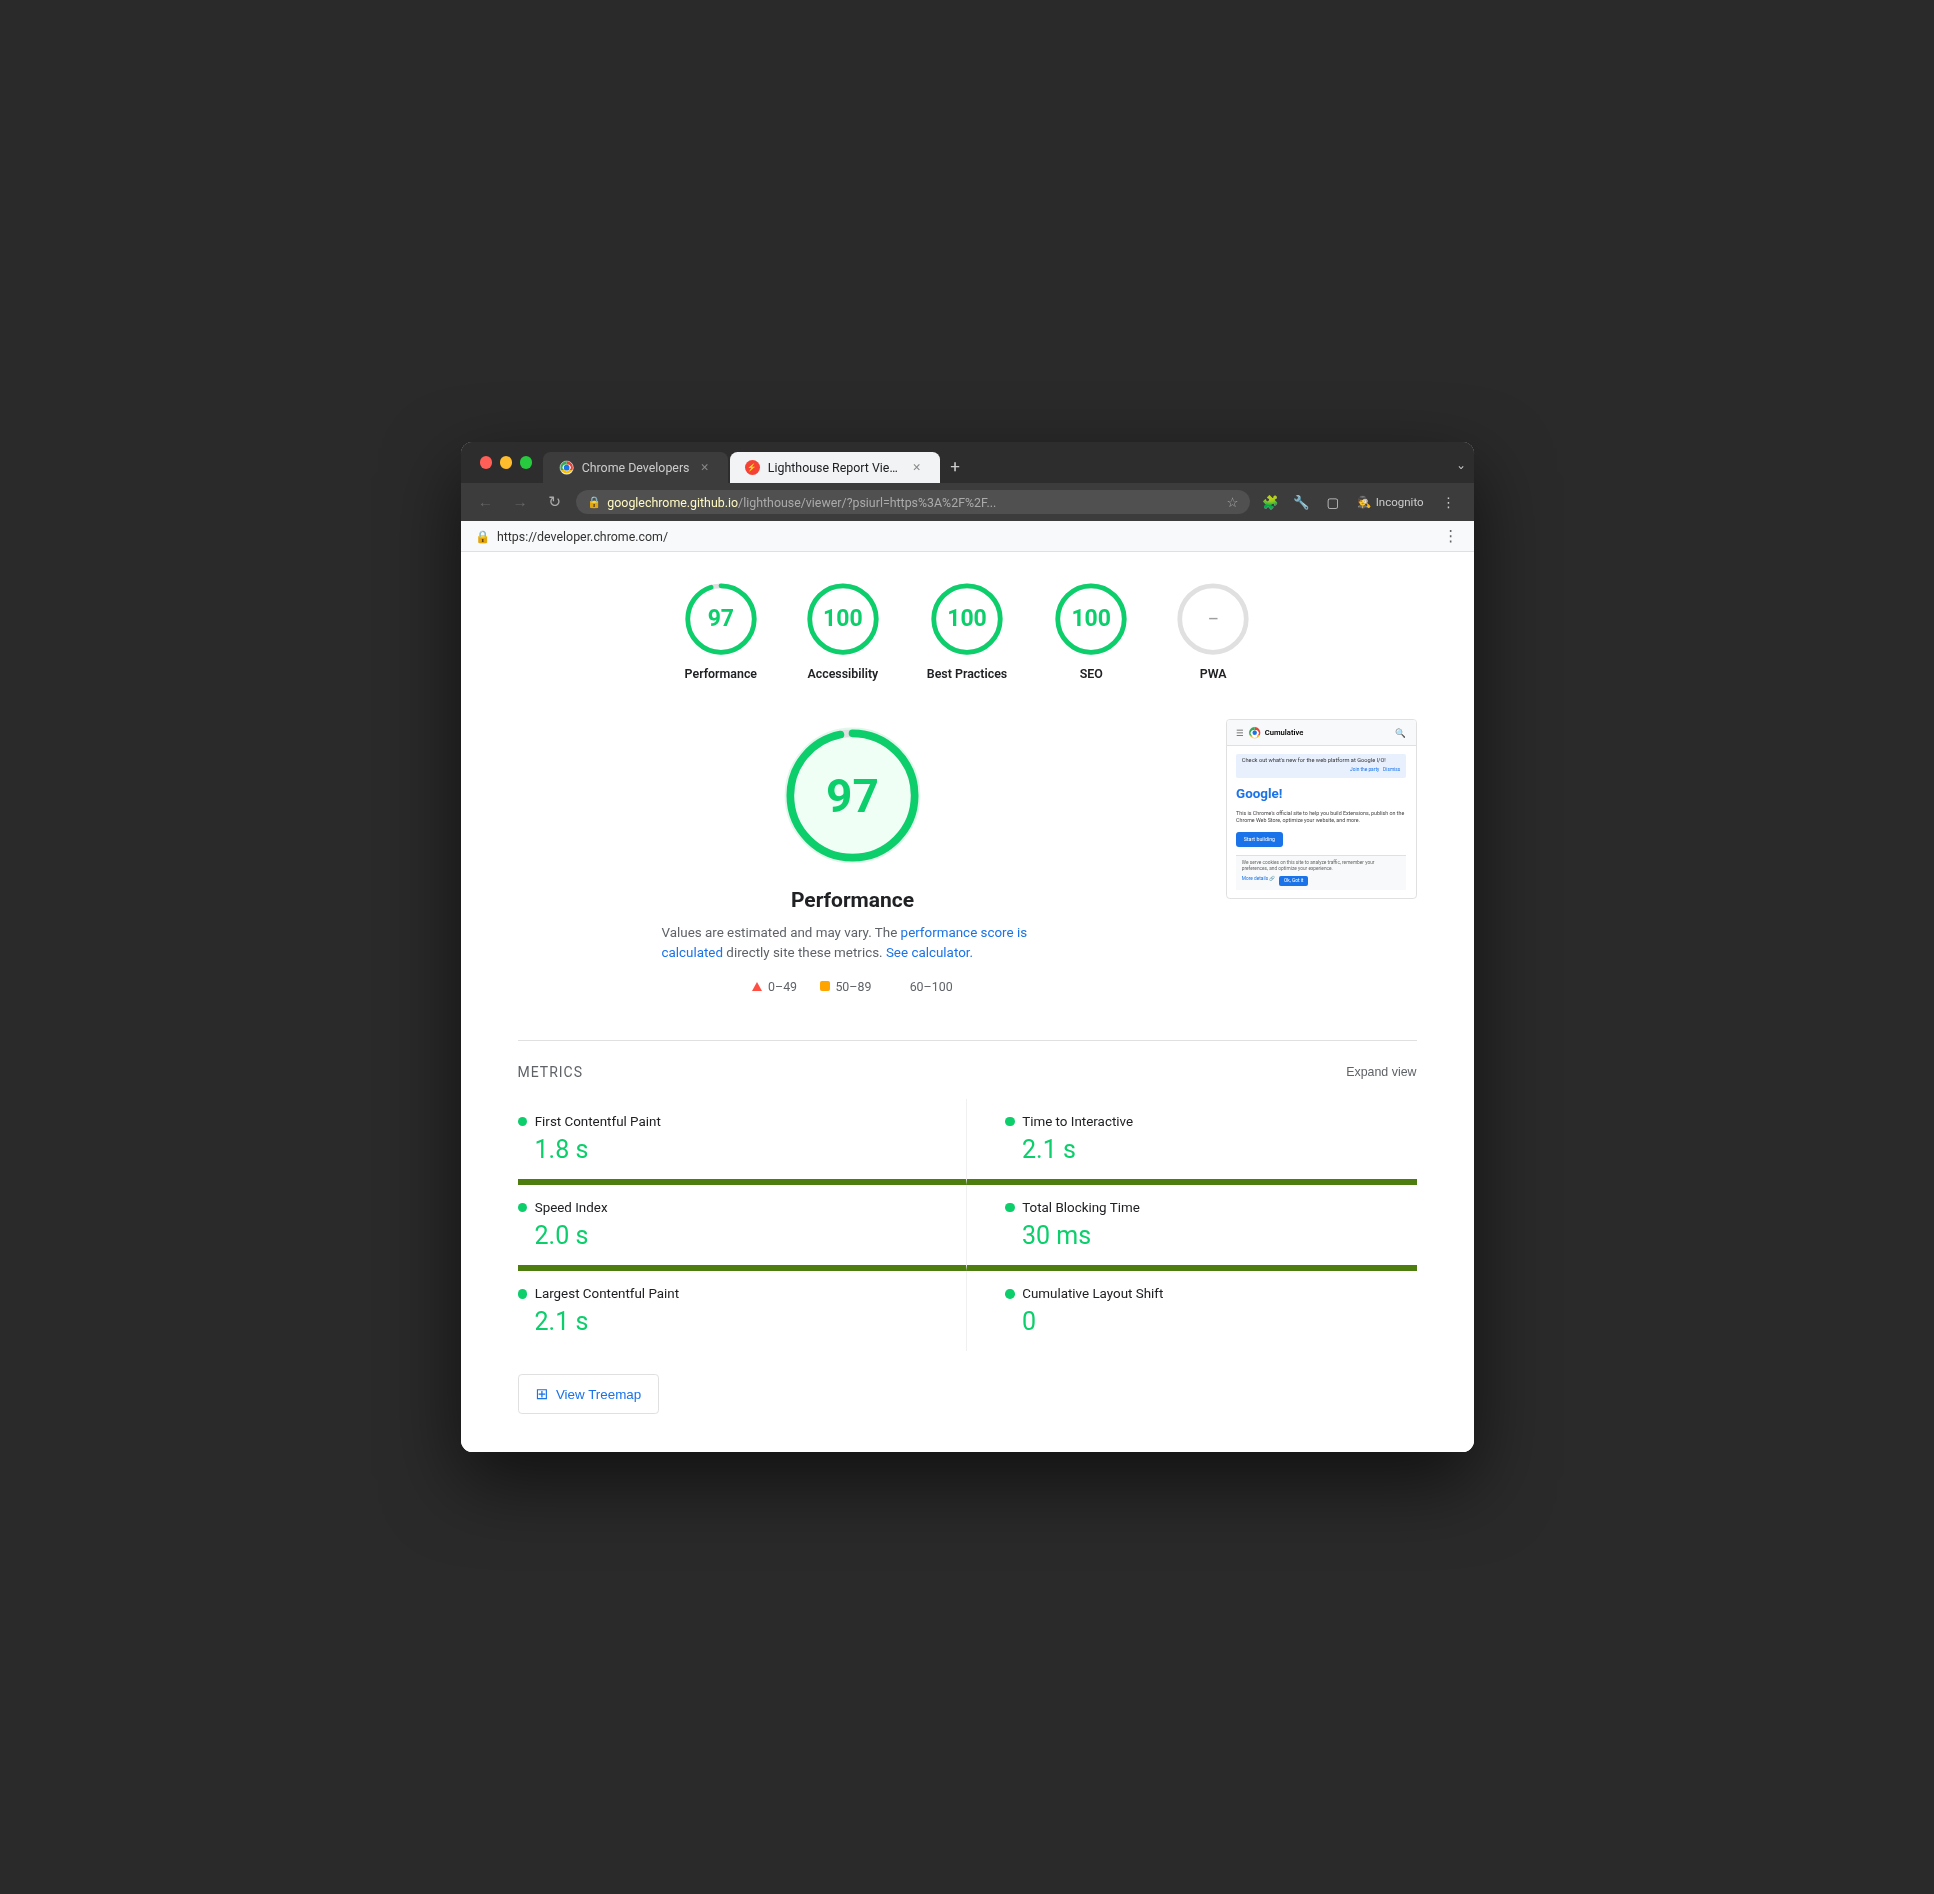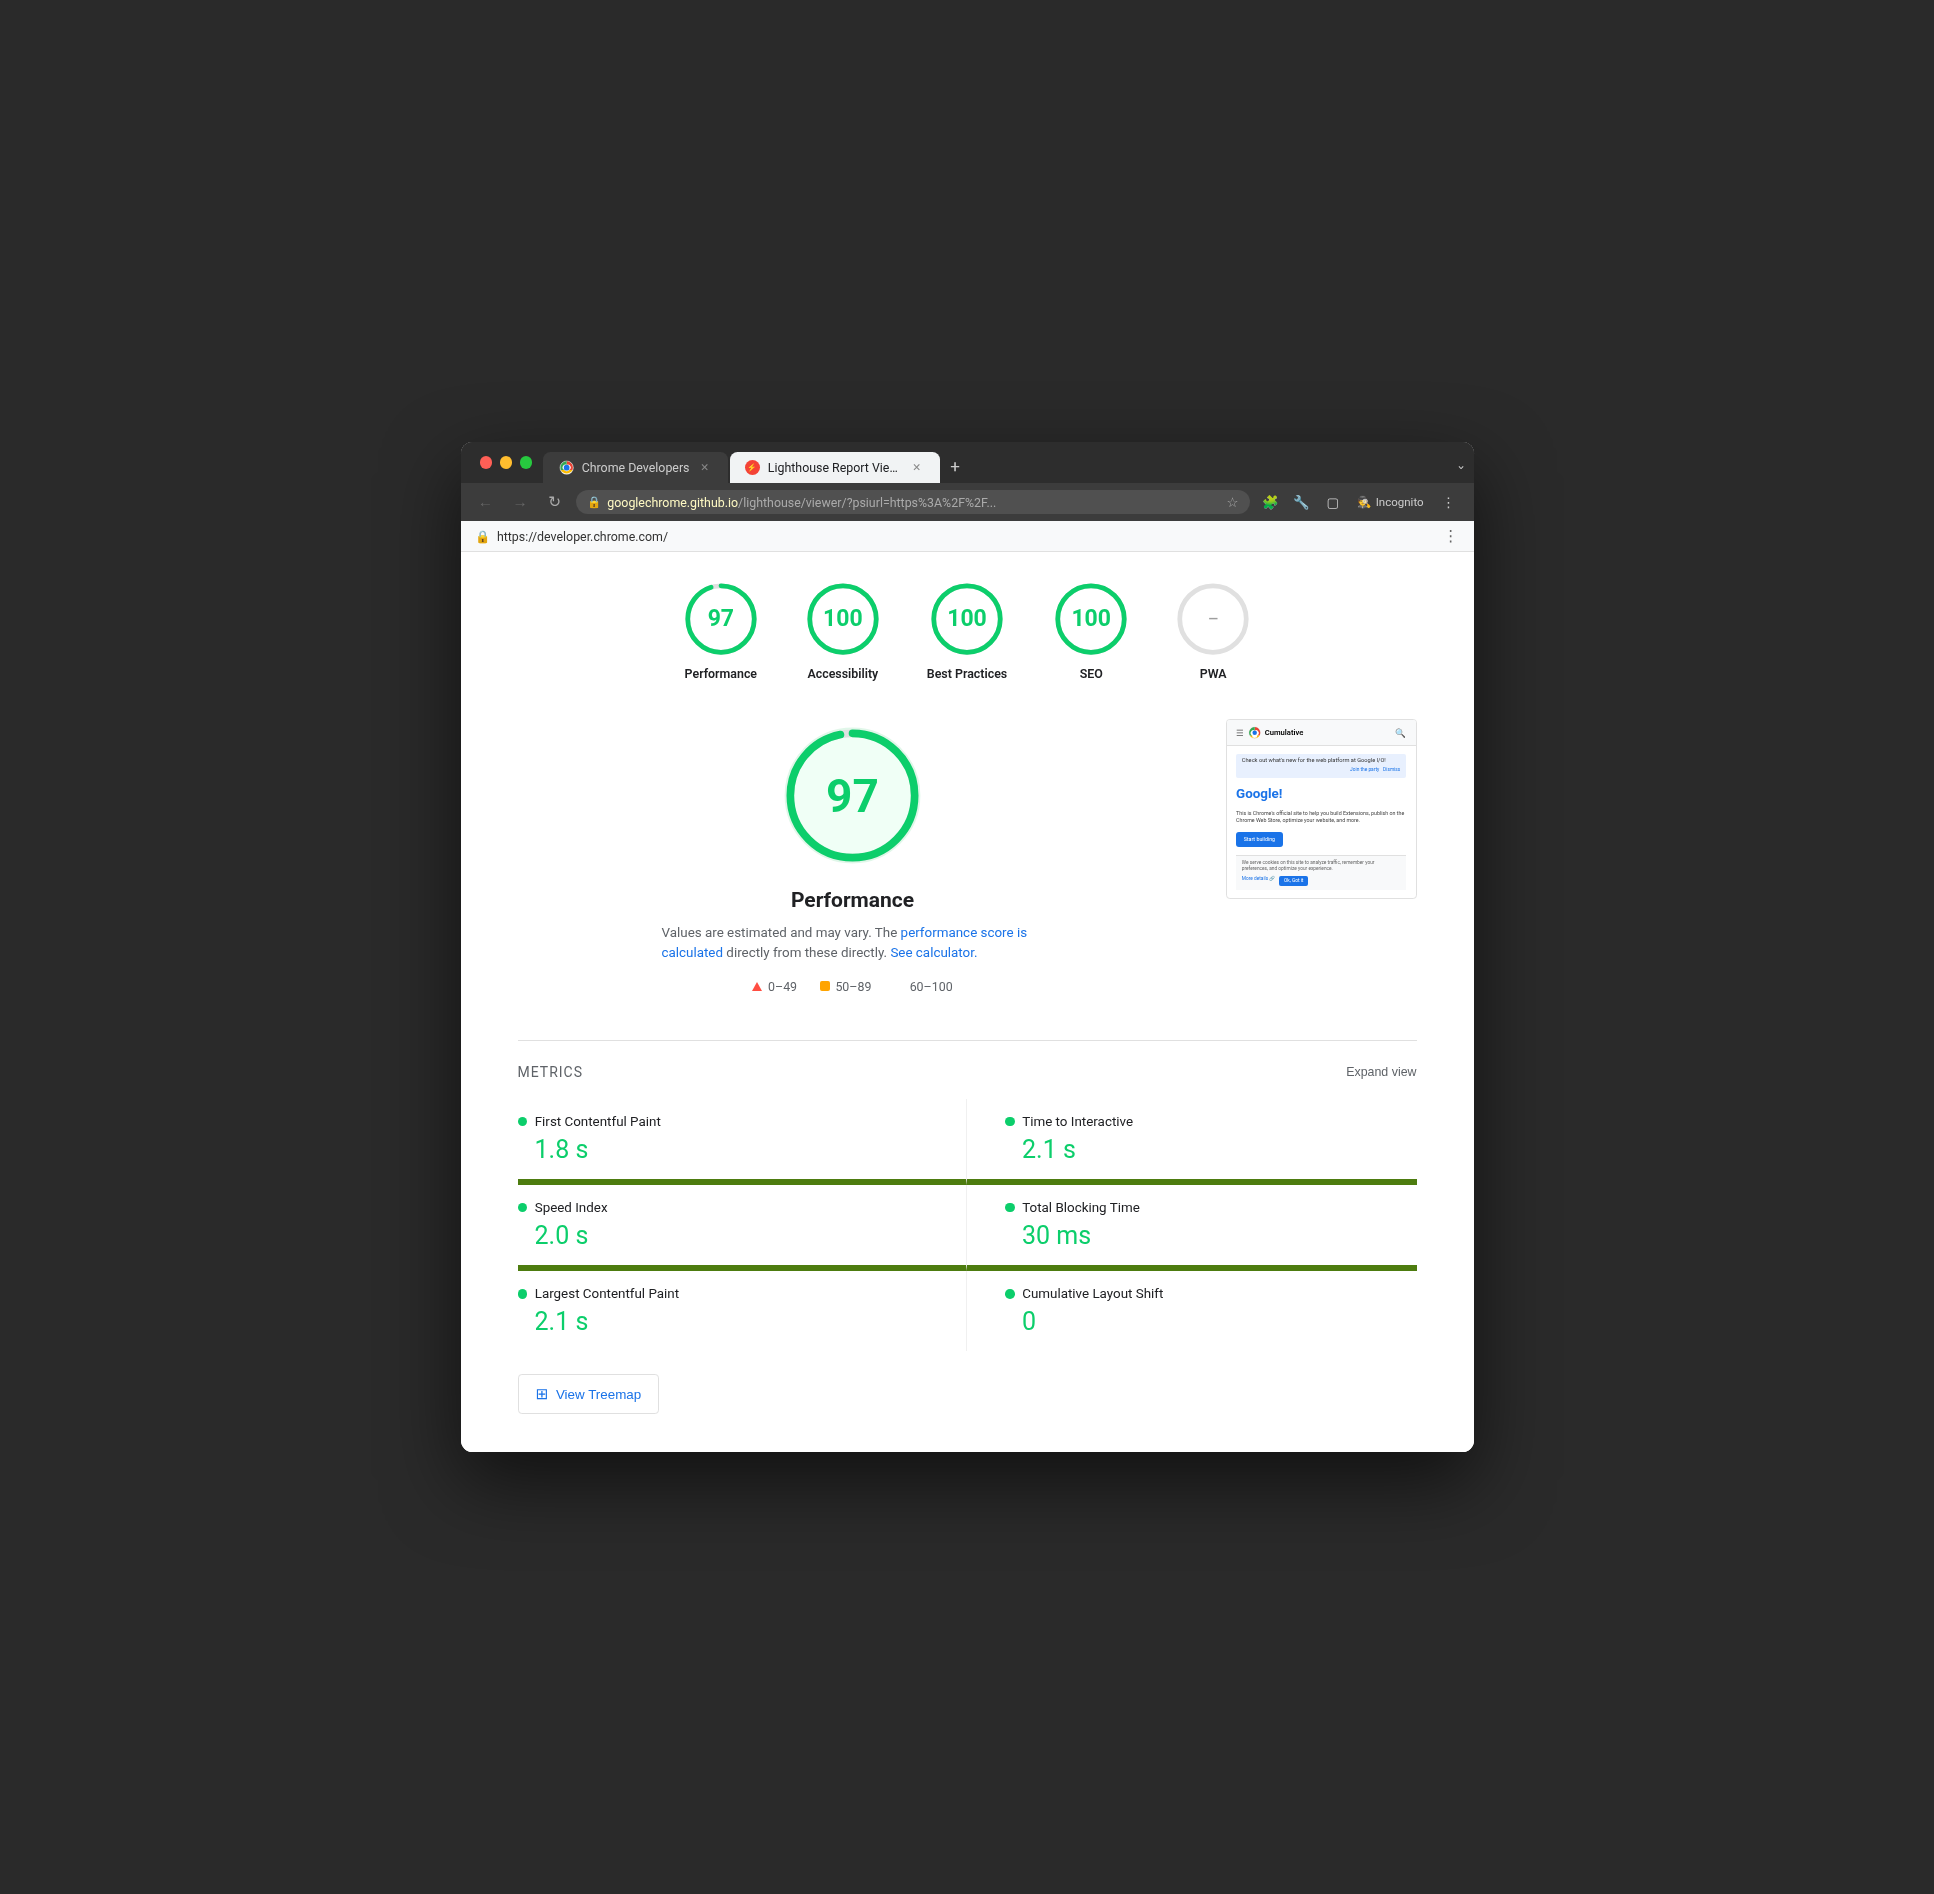--- a/index.html
+++ b/index.html
@@ -796,21 +796,21 @@
               <circle cx="80" cy="80" r="70" fill="#f0fff6" stroke="#e0f7e9" stroke-width="2"></circle>
               <circle cx="80" cy="80" r="65" fill="none" stroke="#e0e0e0" stroke-width="8"></circle>
               <circle cx="80" cy="80" r="65" fill="none" stroke="#0cce6b" stroke-width="8" stroke-dasharray="395 408" stroke-linecap="round"></circle>
             </svg>
             <span class="big-score-number">97</span>
           </div>
 
           <div class="perf-title">Performance</div>
 
           <div class="perf-description">
-            <span>Values are estimated and may vary. The </span><a href="#">performance score is calculated</a><span> directly from these directly. </span><a href="#">See calculator.</a>
+            <span>Values are estimated and may vary. The </span><a href="#">performance score is calculated</a><span> directly site these metrics. </span><a href="#">See calculator.</a>
           </div>
 
           <div class="score-legend">
             <div class="legend-item">
               <div class="legend-triangle"></div>
               <span>0–49</span>
             </div>
             <div class="legend-item">
               <div class="legend-square"></div>
               <span>50–89</span>

